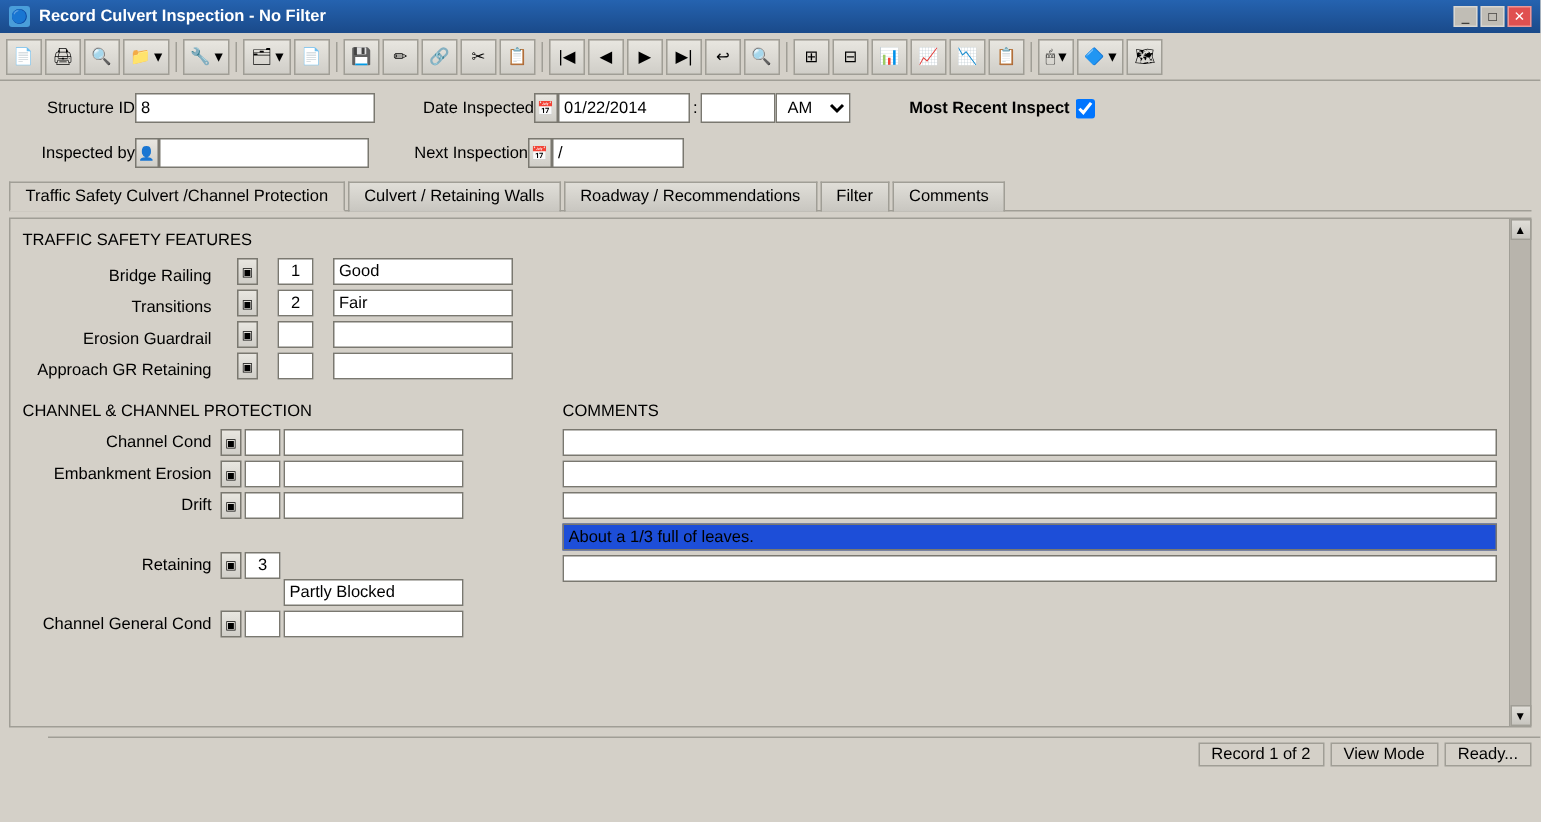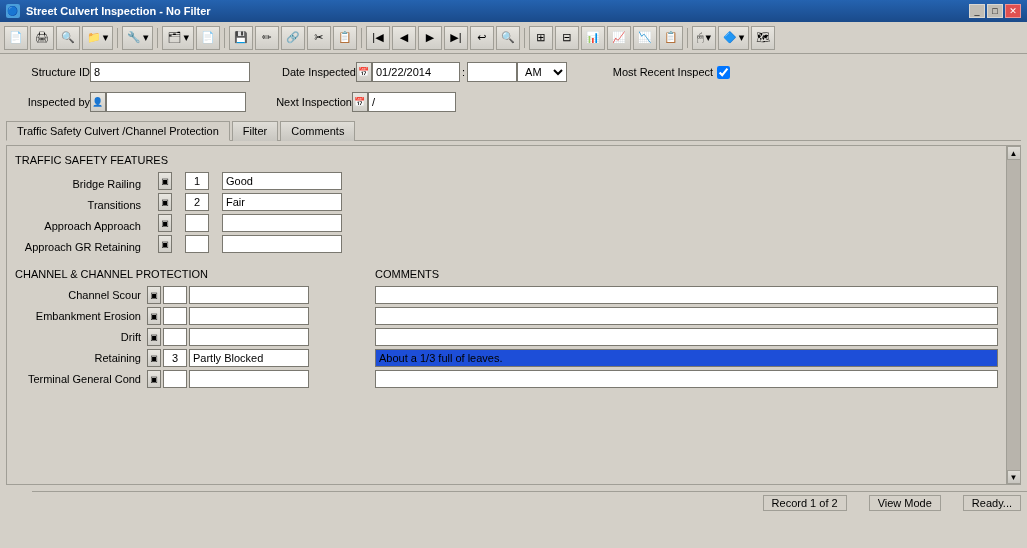--- a/index.html
+++ b/index.html
@@ -261,21 +261,21 @@
 
     
     .status-bar {
       background: #d4d0c8;
       border-top: 1px solid #a09e96;
       height: 22px;
       display: flex;
       align-items: center;
       justify-content: flex-end;
       padding: 0 6px;
-      gap: 22px;
+      gap: 4px;
       font-size: 11px;
       margin-left: 32px;
     }
     .status-segment {
       border: 1px solid #a09e96;
       padding: 1px 8px;
       background: #d4d0c8;
       font-size: 11px;
     }
     .scrollbar {
@@ -322,21 +322,21 @@
       height: 20px;
       outline: none;
     }
   </style>
 </head>
 <body>
 
 <div class="title-bar">
   <div class="title-bar-left">
     <div class="title-bar-icon">🔵</div>
-    <span>Street Culvert Inspection - No Filter</span>
+    <span>Record Culvert Inspection - No Filter</span>
   </div>
   <div class="title-bar-buttons">
     <div class="title-btn">_</div>
     <div class="title-btn">□</div>
     <div class="title-btn close">✕</div>
   </div>
 </div>
 
 <div class="toolbar">
   <div class="tb-btn">📄</div>
@@ -403,21 +403,21 @@
         <option>01/22/2014</option>
       </select>
       <span style="font-size:11px; padding:0 2px;">:</span>
       <input type="text" style="width: 50px; height: 20px; border: 1px solid rgb(122, 120, 112); background: white; font-size: 11px; padding: 1px 3px;">
       <select class="am-pm-combo" style="width:50px;">
         <option>AM</option>
         <option>PM</option>
       </select>
     </div>
     <div class="form-row" style="margin-left:20px;">
-      <span class="form-label" style="min-width:110px;">Most Recent Inspect</span>
+      <span class="form-label" style="min-width:110px;font-weight:bold;">Most Recent Inspect</span>
       <input type="checkbox" checked="" style="margin-left: 4px;">
     </div>
   </div>
   <div style="display:flex; align-items:center; gap:16px; padding: 2px 4px;">
     <div class="form-row">
       <span class="form-label">Inspected by</span>
       <div class="date-btn">👤</div>
       <input type="text" class="form-input form-input-wide" style="width: 140px;">
     </div>
     <div class="form-row">
@@ -427,20 +427,26 @@
         <option> / </option>
       </select>
     </div>
   </div>
 
   <div class="tabs-container">
     <div class="tab active">
       <span>Traffic Safety Culvert /Channel Protection</span>
     </div>
     <div class="tab">
+      <span>Culvert / Retaining Walls</span>
+    </div>
+    <div class="tab">
+      <span>Roadway / Recommendations</span>
+    </div>
+    <div class="tab">
       <span>Filter</span>
     </div>
     <div class="tab">
       <span>Comments</span>
     </div>
   </div>
 
   <div style="display:flex; border:1px solid #a09e96; background:#d4d0c8; min-height:340px;">
     <div style="flex:1; padding:8px;">
 
@@ -454,41 +460,41 @@
       </div>
 
       <div class="feature-row">
         <div class="feature-label">Transitions</div>
         <div class="feature-btn">▣</div>
         <input type="text" class="feature-num" value="2" style="width: 24px; height: 18px; border: 1px solid rgb(122, 120, 112); background: white; font-size: 11px; text-align: center;">
         <input type="text" class="feature-desc" value="Fair" style="width: 120px; height: 18px; border: 1px solid rgb(122, 120, 112); background: white; font-size: 11px; padding: 1px 3px;">
       </div>
 
       <div class="feature-row">
-        <div class="feature-label">Approach Approach</div>
+        <div class="feature-label">Erosion Guardrail</div>
         <div class="feature-btn">▣</div>
         <input type="text" class="feature-num" value="" style="width: 24px; height: 18px; border: 1px solid rgb(122, 120, 112); background: white; font-size: 11px; text-align: center;">
         <input type="text" class="feature-desc" value="" style="width: 120px; height: 18px; border: 1px solid rgb(122, 120, 112); background: white; font-size: 11px; padding: 1px 3px;">
       </div>
 
       <div class="feature-row">
         <div class="feature-label">Approach GR Retaining</div>
         <div class="feature-btn">▣</div>
         <input type="text" class="feature-num" value="" style="width: 24px; height: 18px; border: 1px solid rgb(122, 120, 112); background: white; font-size: 11px; text-align: center;">
         <input type="text" class="feature-desc" value="" style="width: 120px; height: 18px; border: 1px solid rgb(122, 120, 112); background: white; font-size: 11px; padding: 1px 3px;">
       </div>
 
       <div style="height:12px;"></div>
 
       <div class="two-col">
         <div class="col-left">
           <div class="section-title">CHANNEL &amp; CHANNEL PROTECTION</div>
 
           <div class="channel-row">
-            <div class="channel-label">Channel Scour</div>
+            <div class="channel-label">Channel Cond</div>
             <div class="feature-btn">▣</div>
             <input type="text" value="" style="width: 24px; height: 18px; border: 1px solid rgb(122, 120, 112); background: white; font-size: 11px; text-align: center;">
             <input type="text" value="" style="width: 120px; height: 18px; border: 1px solid rgb(122, 120, 112); background: white; font-size: 11px; padding: 1px 3px;">
           </div>
 
           <div class="channel-row">
             <div class="channel-label">Embankment Erosion</div>
             <div class="feature-btn">▣</div>
             <input type="text" value="" style="width: 24px; height: 18px; border: 1px solid rgb(122, 120, 112); background: white; font-size: 11px; text-align: center;">
             <input type="text" value="" style="width: 120px; height: 18px; border: 1px solid rgb(122, 120, 112); background: white; font-size: 11px; padding: 1px 3px;">
@@ -498,25 +504,25 @@
             <div class="channel-label">Drift</div>
             <div class="feature-btn">▣</div>
             <input type="text" value="" style="width: 24px; height: 18px; border: 1px solid rgb(122, 120, 112); background: white; font-size: 11px; text-align: center;">
             <input type="text" value="" style="width: 120px; height: 18px; border: 1px solid rgb(122, 120, 112); background: white; font-size: 11px; padding: 1px 3px;">
           </div>
 
           <div class="channel-row">
             <div class="channel-label">Retaining</div>
             <div class="feature-btn">▣</div>
             <input type="text" value="3" style="width: 24px; height: 18px; border: 1px solid rgb(122, 120, 112); background: white; font-size: 11px; text-align: center;">
-            <input type="text" value="Partly Blocked" style="width: 120px; height: 18px; border: 1px solid rgb(122, 120, 112); background: white; font-size: 11px; padding: 1px 3px;">
+            <input type="text" value="Partly Blocked" style="width: 120px; height: 18px; border: 1px solid rgb(122, 120, 112); background: white; font-size: 11px; padding: 1px 3px; margin-top: 37px;">
           </div>
 
           <div class="channel-row">
-            <div class="channel-label">Terminal General Cond</div>
+            <div class="channel-label">Channel General Cond</div>
             <div class="feature-btn">▣</div>
             <input type="text" value="" style="width: 24px; height: 18px; border: 1px solid rgb(122, 120, 112); background: white; font-size: 11px; text-align: center;">
             <input type="text" value="" style="width: 120px; height: 18px; border: 1px solid rgb(122, 120, 112); background: white; font-size: 11px; padding: 1px 3px;">
           </div>
         </div>
 
         <div class="col-right">
           <div class="section-title">COMMENTS</div>
 
           <div style="margin-bottom:3px;">

